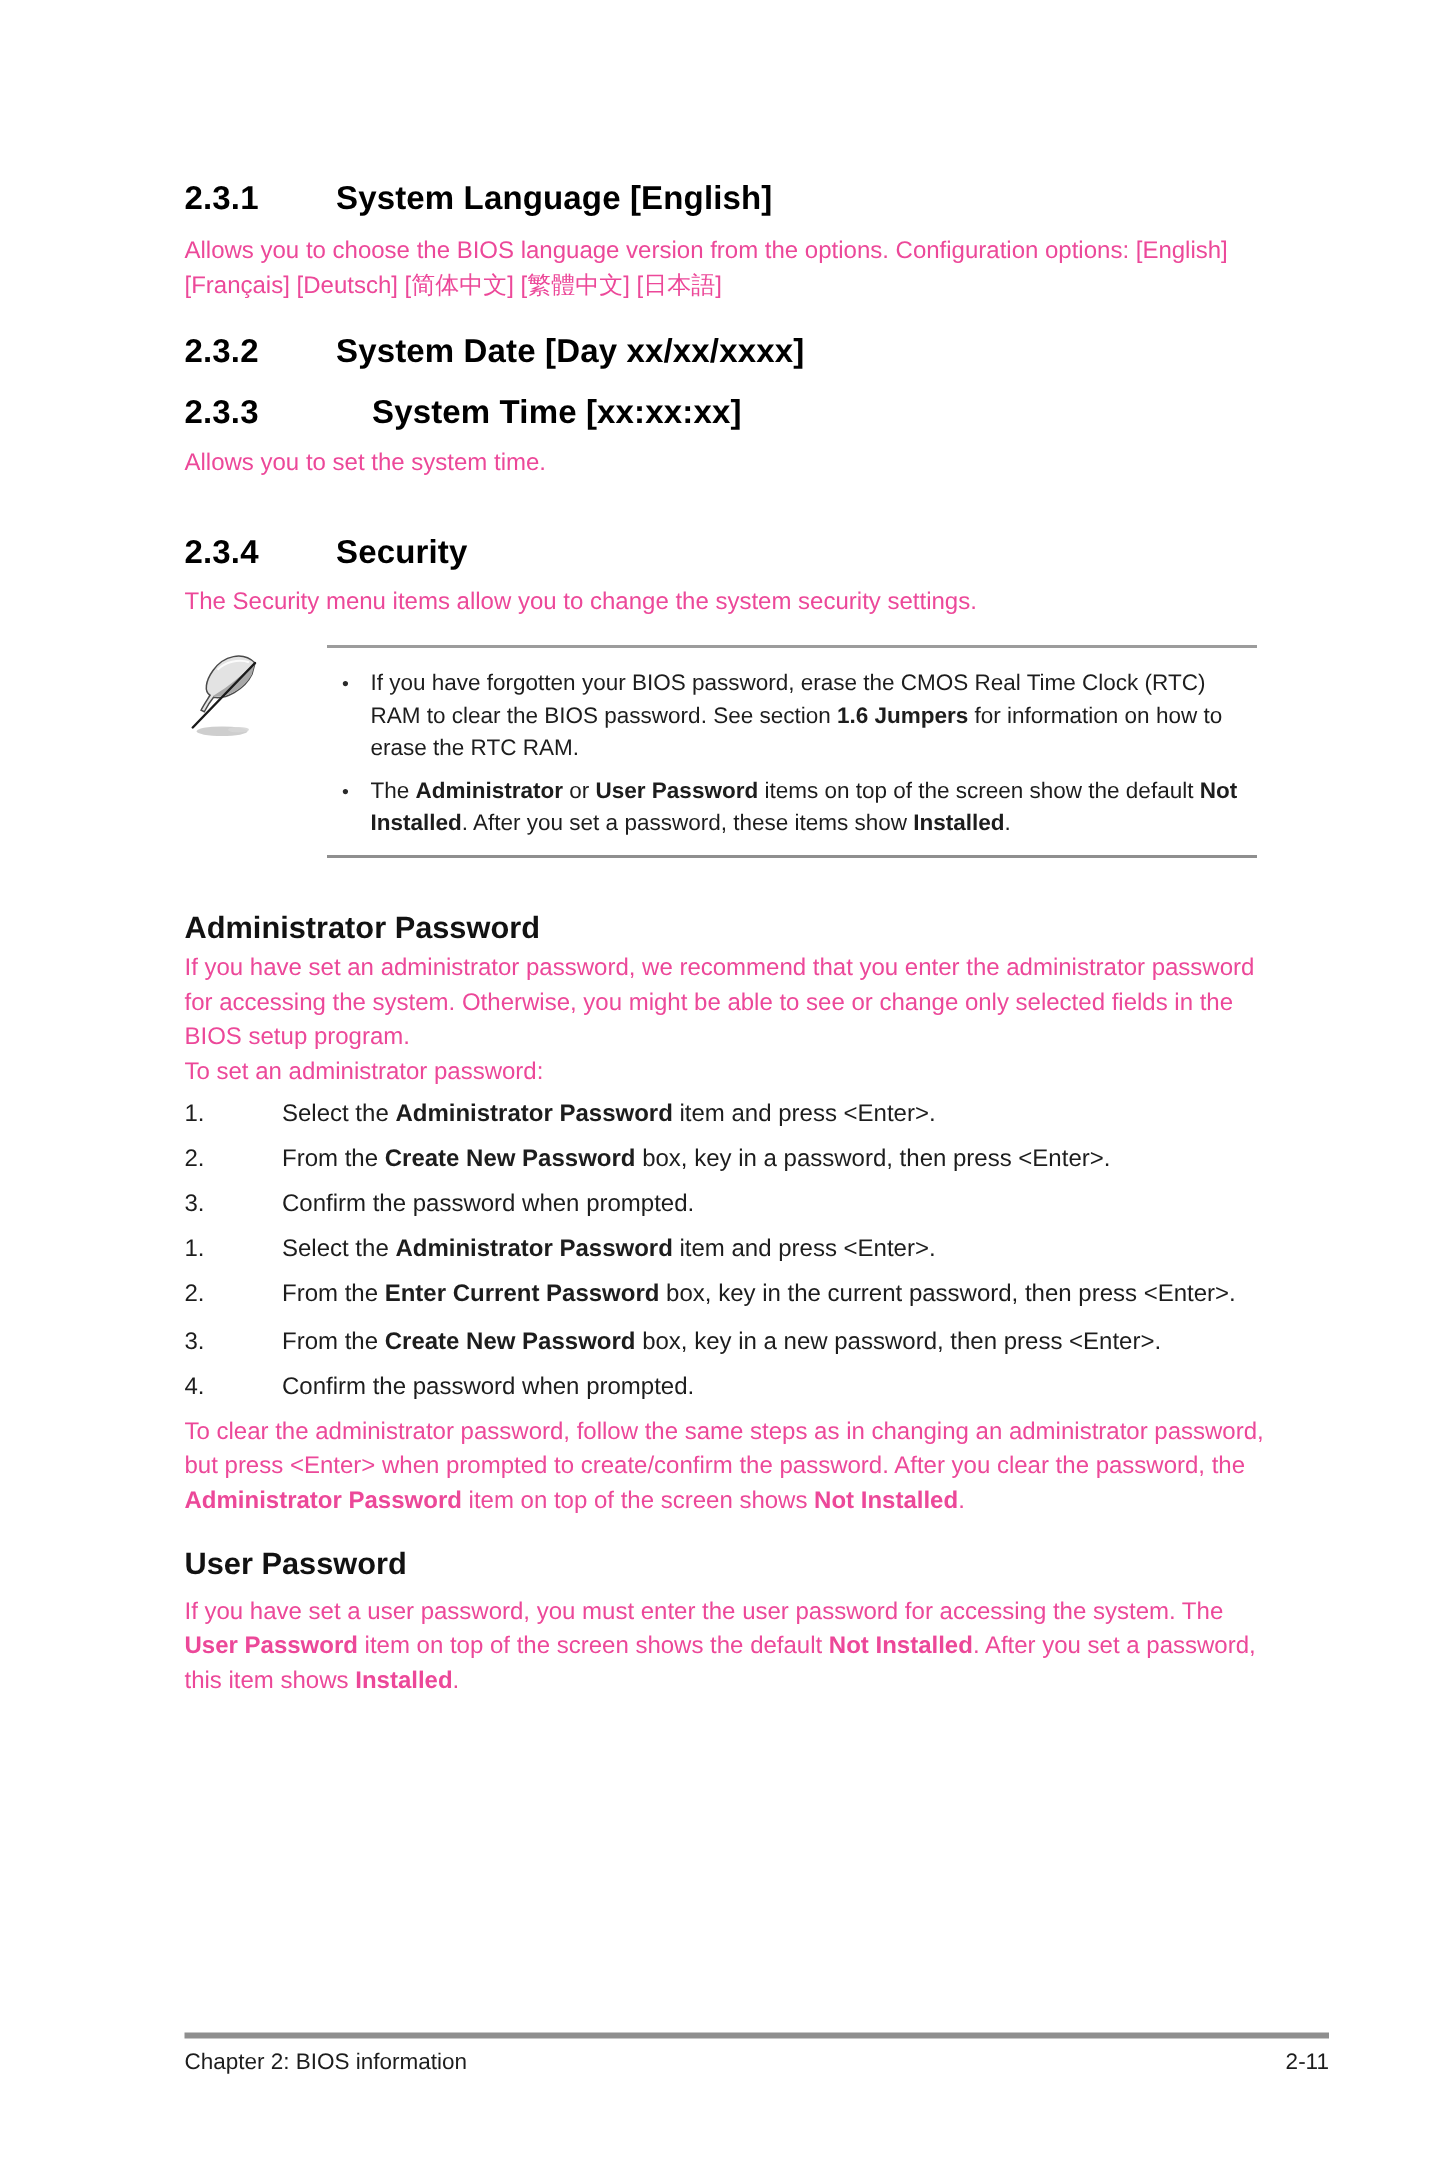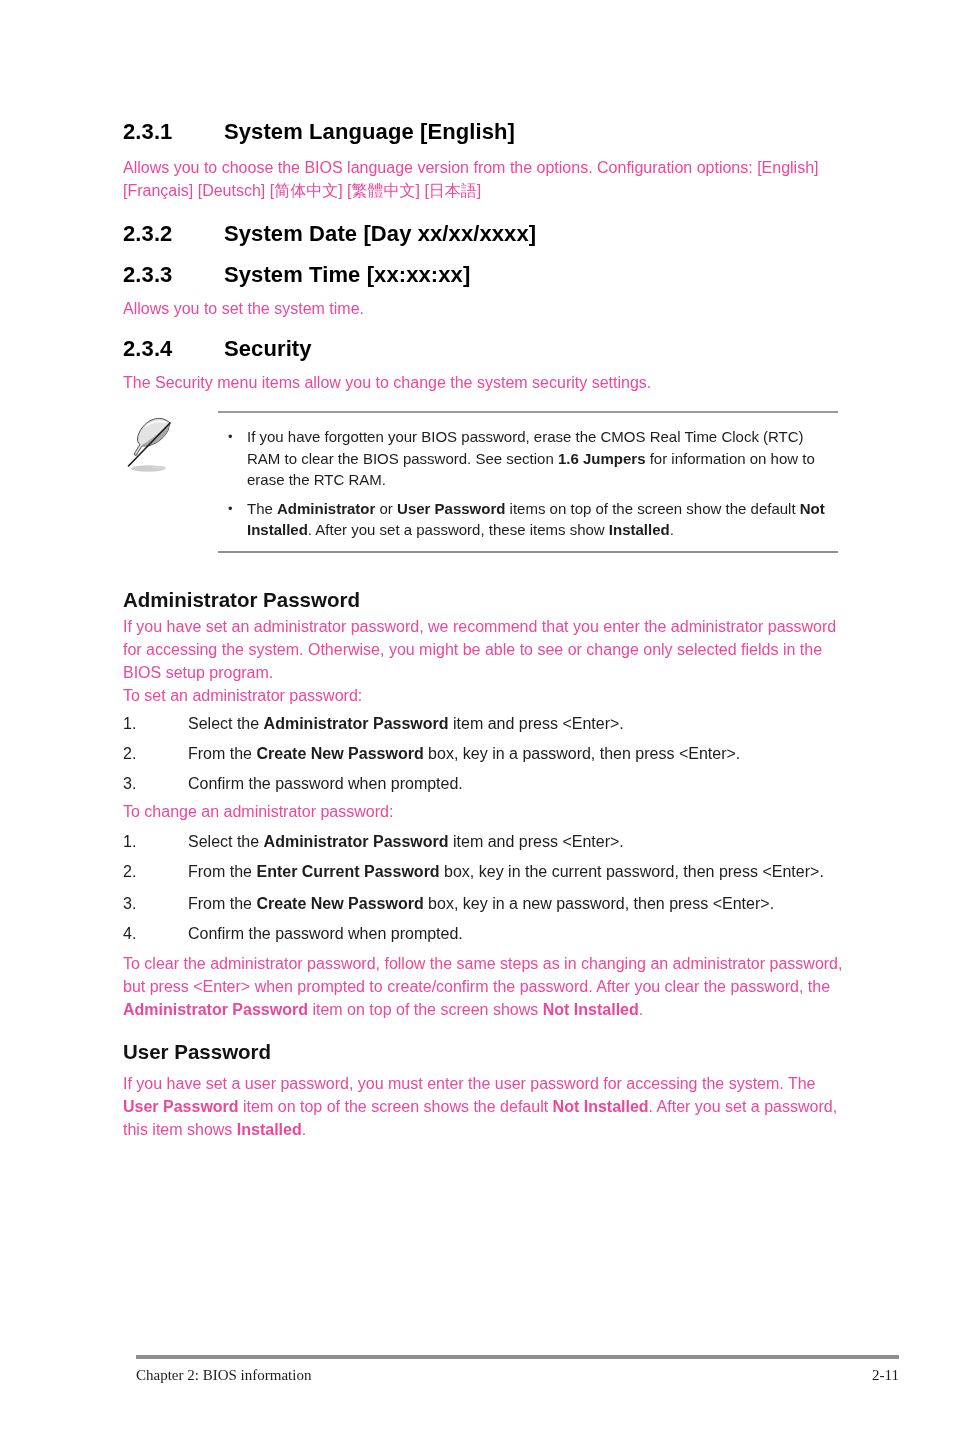--- a/index.html
+++ b/index.html
@@ -5,21 +5,21 @@
   html,body{margin:0;padding:0;}
   body{
     width:954px;height:1438px;background:#ffffff;position:relative;
     font-family:"Liberation Sans","DejaVu Sans",sans-serif;
     color:#1d1d1d;-webkit-font-smoothing:antialiased;
   }
   .page{padding:120px 109px 0 123px;box-sizing:border-box;width:954px;}
   
   .sec-h{display:flex;margin:0;font-size:22px;line-height:24px;font-weight:bold;color:#000000;letter-spacing:.1px;}
   .sec-h .num{width:101px;flex-shrink:0;}
-  .mt20{margin-top:20px;} .mt17{margin-top:17px;} .mt18{margin-top:17px;}
+  .mt20{margin-top:20px;} .mt17{margin-top:17px;gap:24px;} .mt18{margin-top:36px;}
   .body-p{margin:0;font-size:16px;line-height:23px;color:#ec4899;}
   .p-after-h{margin-top:12px;}
   .p-after-h-s{margin-top:10px;}
   
   .note{display:flex;margin-top:17px;}
   .note-icon-col{width:95px;flex-shrink:0;padding-top:3px;}
   .note-body{width:620px;border-top:2px solid #9c9c9c;border-bottom:2px solid #8f8f8f;
              padding:13px 0 4px 0;box-sizing:content-box;}
   .note-item{display:flex;font-size:15px;line-height:21.5px;color:#1d1d1d;}
   .note-item + .note-item{margin-top:7px;}
@@ -34,21 +34,21 @@
   .list-label{margin-top:0;}
   .list-label.tight{margin-top:5px;}
   .step{display:flex;margin-top:7px;font-size:16px;line-height:23px;}
   .step.first{margin-top:5px;}
   .step.roomy{margin-top:9px;}
   .step-num{width:45px;flex-shrink:0;}
   .step-text{flex:1;margin-left:20px;}
   .clear-para{margin-top:7px;}
   .user-para{margin-top:9px;}
   
-  .footer{position:absolute;left:136px;top:1355px;width:763px;font-family:Liberation Serif, serif;}
+  .footer{position:absolute;left:123px;top:1355px;width:763px;}
   .footer-rule{height:4px;background:#8f8f8f;}
   .footer-row{display:flex;justify-content:space-between;margin-top:7px;font-size:15px;line-height:18px;color:#1d1d1d;}
 </style>
 </head>
 <body>
 
 <div class="page">
 
   <h2 class="sec-h">
     <span class="num">2.3.1</span>
@@ -108,21 +108,20 @@
   </div>
   <div class="step">
     <span class="step-num">2.</span>
     <span class="step-text"><span>From the </span><span class="b">Create New Password</span><span> box, key in a password, then press &lt;Enter&gt;.</span></span>
   </div>
   <div class="step">
     <span class="step-num">3.</span>
     <span class="step-text"><span>Confirm the password when prompted.</span></span>
   </div>
 
-  <p class="body-p list-label tight">To change an administrator password:</p>
   <div class="step">
     <span class="step-num">1.</span>
     <span class="step-text"><span>Select the </span><span class="b">Administrator Password</span><span> item and press &lt;Enter&gt;.</span></span>
   </div>
   <div class="step">
     <span class="step-num">2.</span>
     <span class="step-text"><span>From the </span><span class="b">Enter Current Password</span><span> box, key in the current password, then press &lt;Enter&gt;.</span></span>
   </div>
   <div class="step roomy">
     <span class="step-num">3.</span>

